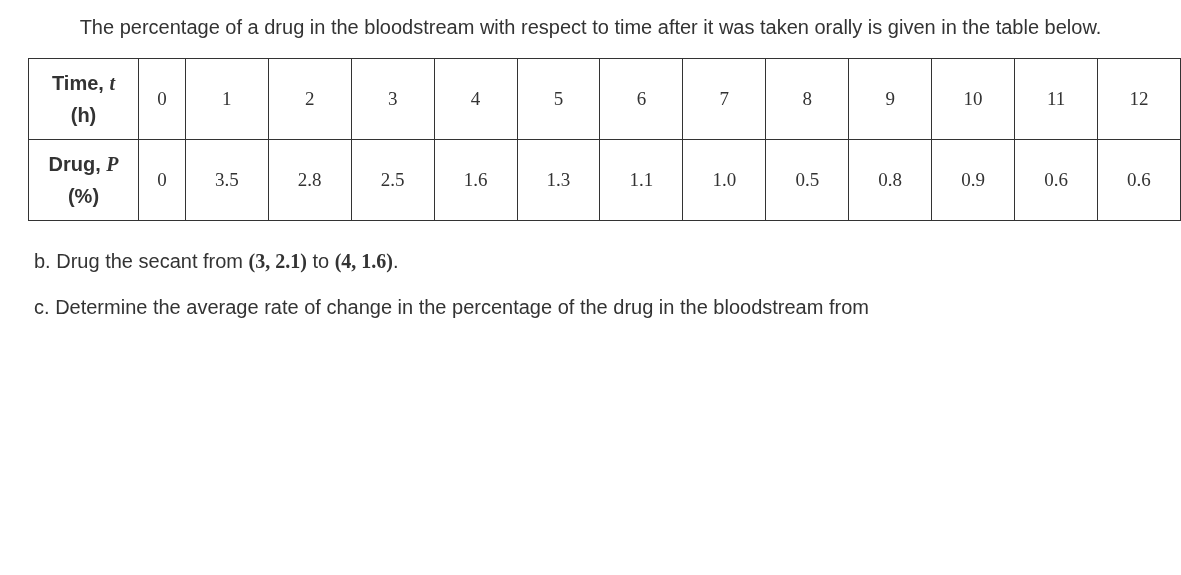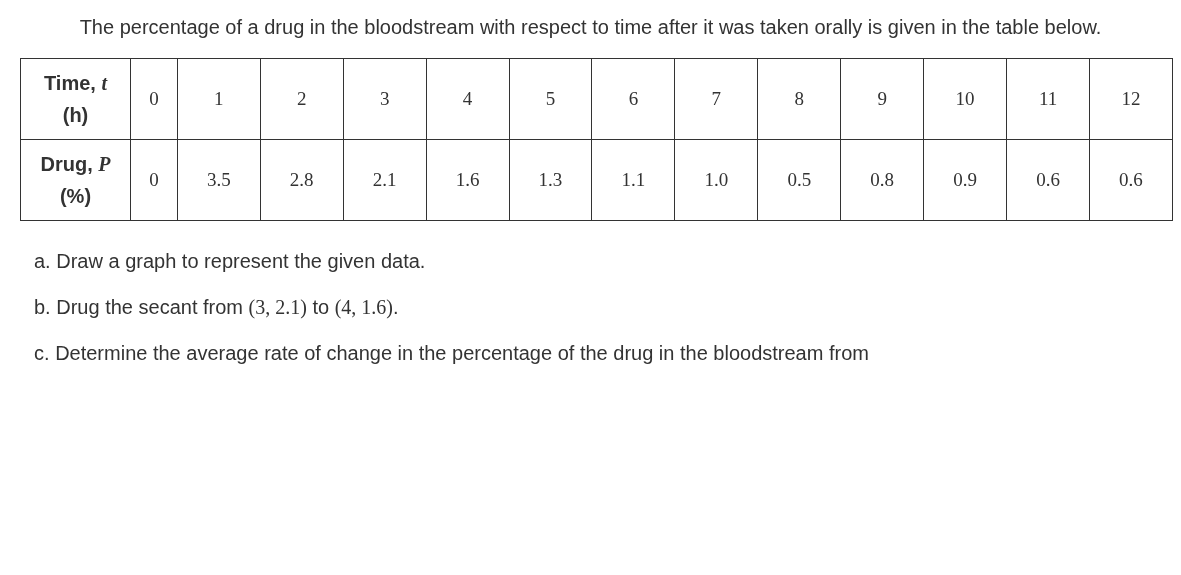--- a/index.html
+++ b/index.html
@@ -15,21 +15,21 @@
       line-height: 1.7;
       width: 1181px;
     }
     .intro {
       margin-bottom: 14px;
       text-align: center;
     }
     table {
       border-collapse: collapse;
       width: 100%;
-      margin: 0 0 18px 6px;
+      margin: 0 0 18px 14px;
     }
     td, th {
       border: 1px solid #333;
       text-align: center;
       vertical-align: middle;
       padding: 6px 4px;
     }
     .row-header {
       font-weight: bold;
       padding: 8px 6px;
@@ -55,21 +55,21 @@
       margin-bottom: 2px;
     }
     .q-label {
       display: inline;
     }
     .q-text {
       display: inline;
     }
     .mathpair {
       font-family: Georgia, "Times New Roman", serif;
-      font-weight: normal;
+      font-weight: bold;
       text-align: right;
     }
     .indent {
       padding-left: 22px;
       display: block;
     }
   </style>
 </head>
 <body>
 
@@ -101,40 +101,36 @@
   <tr>
     <td class="row-header">
       <div>
         <span>Drug, </span><span class="var">P</span>
       </div>
       <div>(%)</div>
     </td>
     <td class="data">0</td>
     <td class="data">3.5</td>
     <td class="data">2.8</td>
-    <td class="data">2.1</td>
+    <td class="data">2.5</td>
     <td class="data">1.6</td>
     <td class="data">1.3</td>
     <td class="data">1.1</td>
     <td class="data">1.0</td>
     <td class="data">0.5</td>
     <td class="data">0.8</td>
     <td class="data">0.9</td>
     <td class="data">0.6</td>
     <td class="data">0.6</td>
   </tr>
 </tbody>
   </table>
 
 <div class="questions">
 
-  <div class="q-item">
-    <span class="q-label">a.</span>
-    <span class="q-text"> Draw a graph to represent the given data.</span>
-  </div>
 
   <div class="q-item">
     <span class="q-label">b.</span>
     <span class="q-text"> Drug the secant from </span><span class="mathpair">(3, 2.1)</span><span> to </span><span class="mathpair">(4, 1.6)</span><span>.</span>
   </div>
 
   <div class="q-item">
     <span class="q-label">c.</span>
     <span class="q-text"> Determine the average rate of change in the percentage of the drug in the bloodstream from</span>
   </div>

